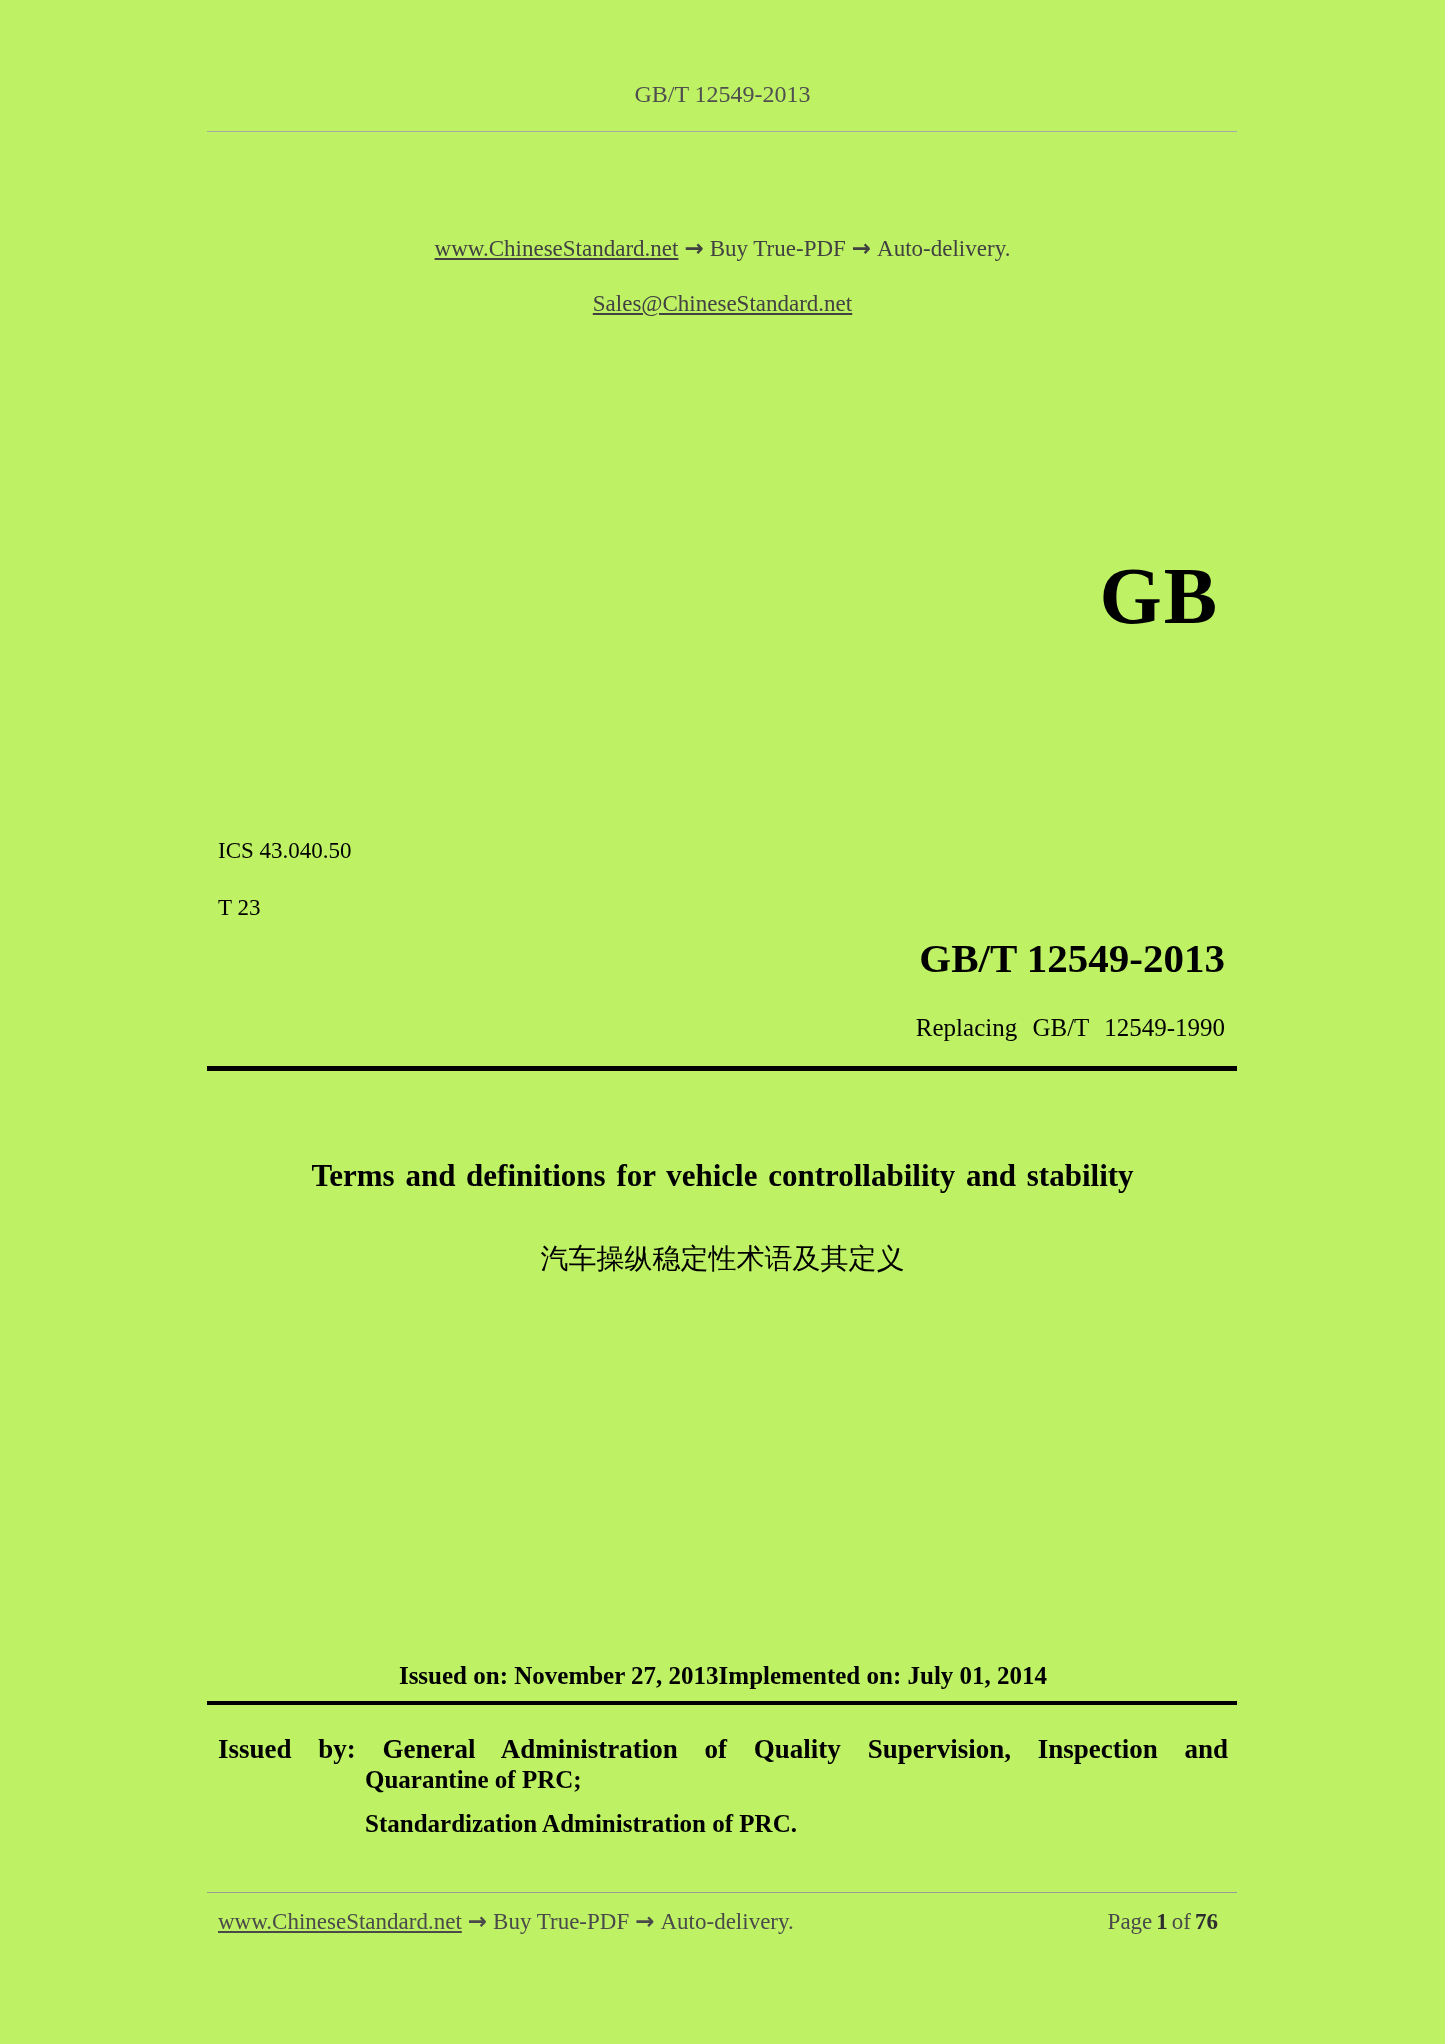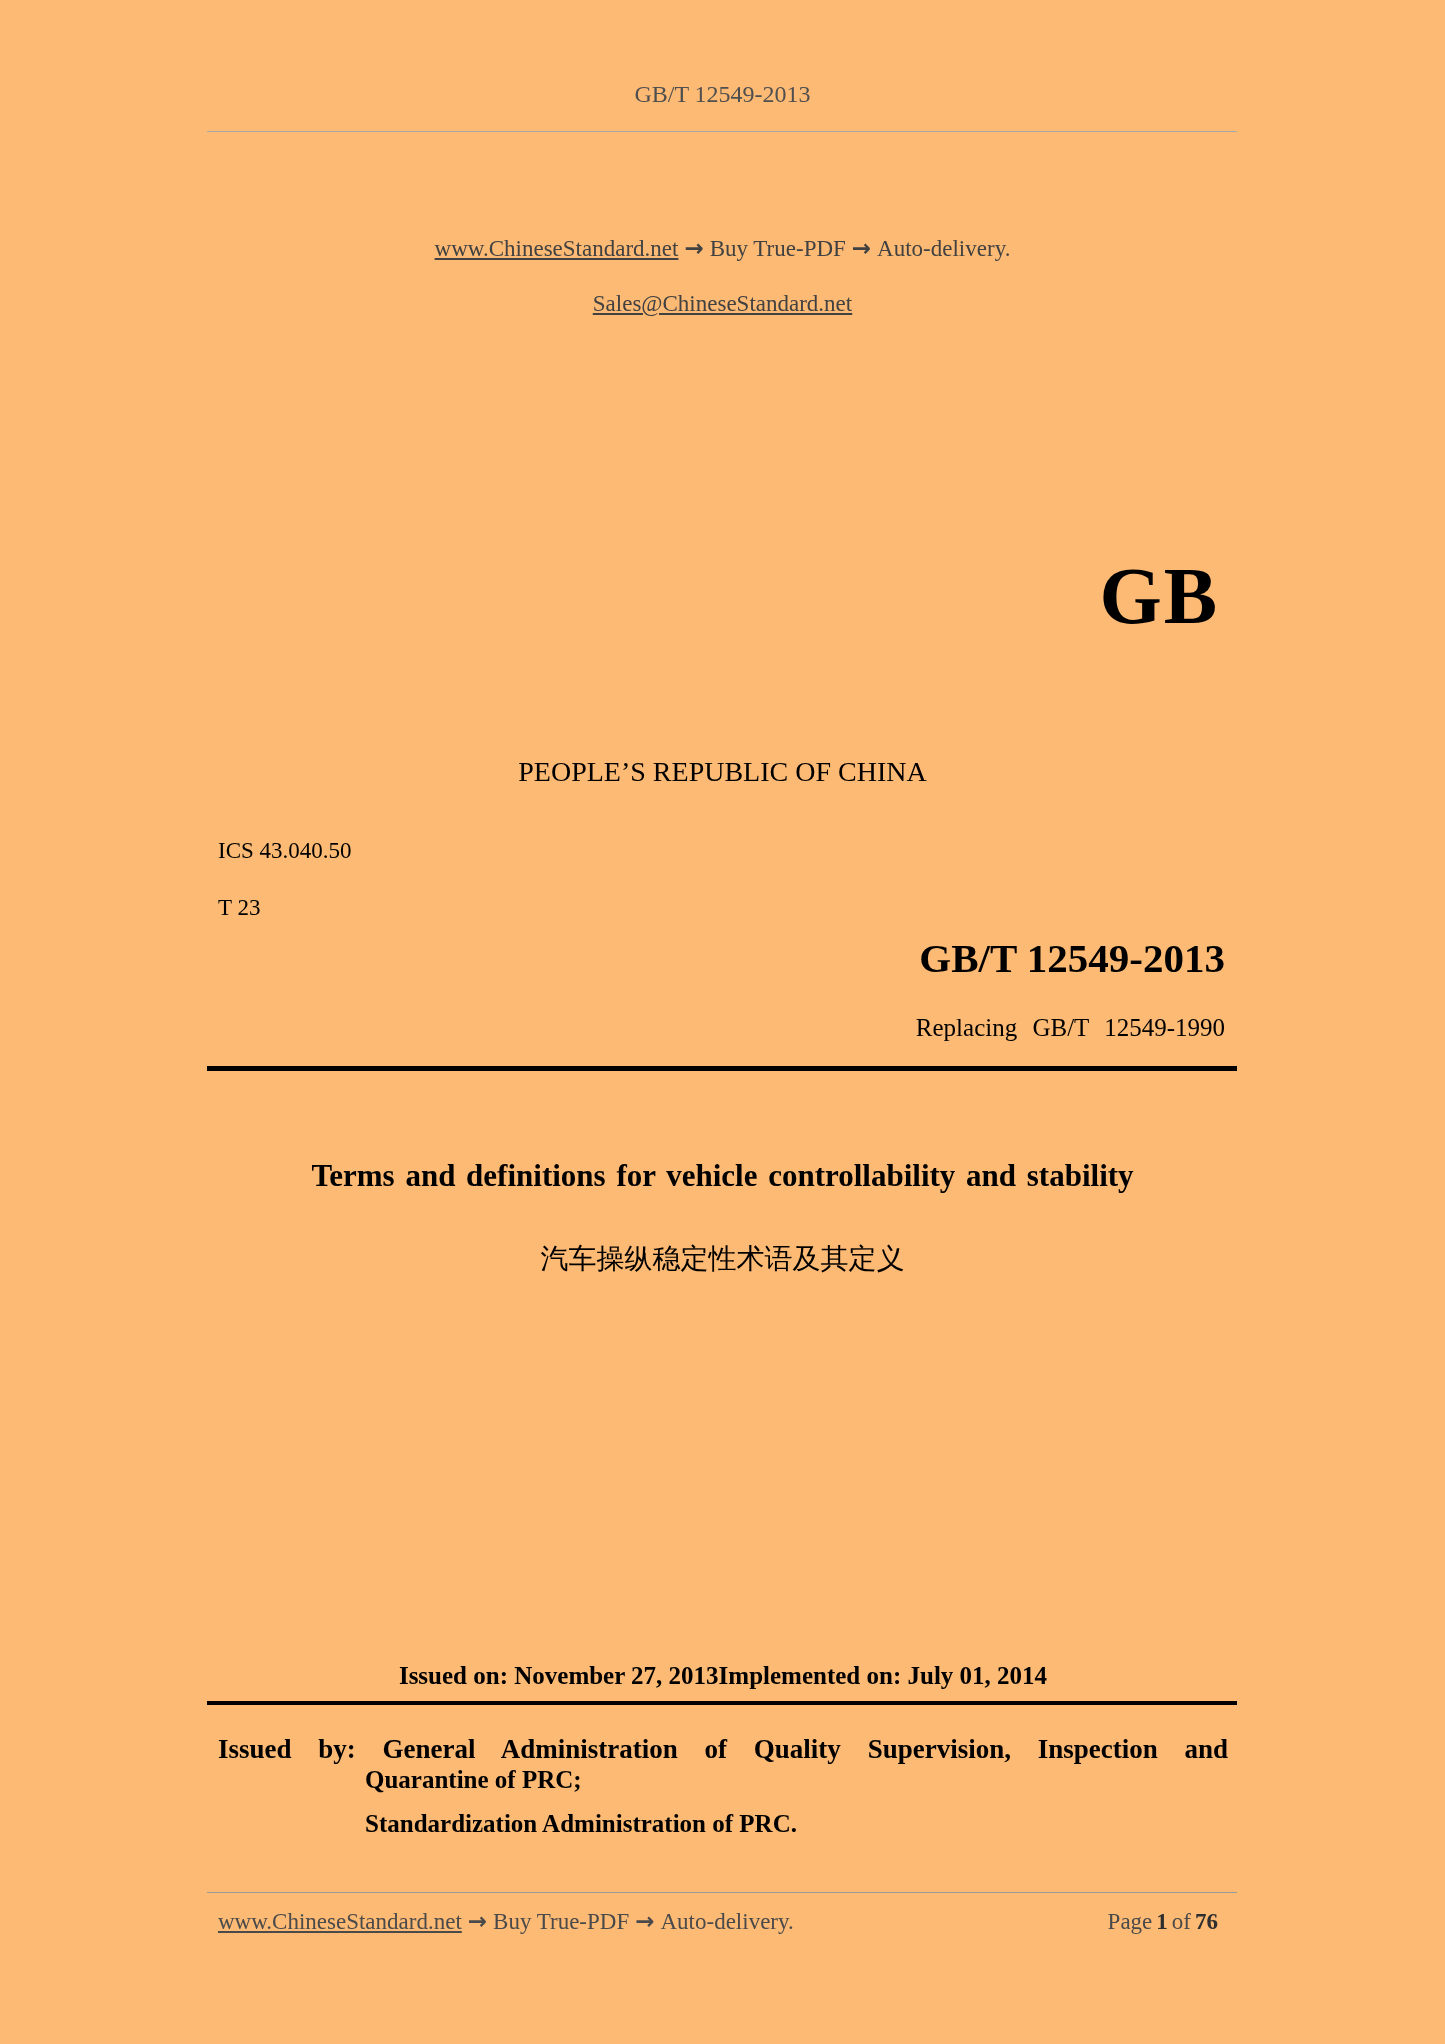--- a/index.html
+++ b/index.html
@@ -1,20 +1,20 @@
 <!DOCTYPE html>
 <html><head>
 <meta charset="utf-8">
 <style>
   html, body { margin: 0; padding: 0; background: #ffffff; }
   .page {
     position: relative;
     width: 1445px;
     height: 2044px;
-    background: #fdba74;
+    background: #bef264;
     font-family: "Liberation Serif", "DejaVu Serif", serif;
     color: #000;
     overflow: hidden;
   }
   .abs { position: absolute; }
   .centered { left: 0; width: 1445px; text-align: center; }
   .content { left: 210px; width: 1020px; }
 
   
   .hdr-text { top: 80px; font-size: 24px; line-height: 1.2; color: #4f4f4f; }
@@ -75,21 +75,20 @@
 
   <div class="abs centered intro-line intro-2">
     <span class="link">www.ChineseStandard.net</span><span class="arrow">→</span><span>Buy True-PDF</span><span class="arrow">→</span><span>Auto-delivery.</span>
   </div>
   <div class="abs centered intro-line intro-3">
     <span class="link">Sales@ChineseStandard.net</span>
   </div>
 
   <div class="abs gb-emblem">GB</div>
 
-  <div class="abs centered nat-2">PEOPLE’S REPUBLIC OF CHINA</div>
 
   <div class="abs ics">ICS 43.040.50</div>
   <div class="abs tcls">T 23</div>
 
   <div class="abs std-num">GB/T 12549-2013</div>
   <div class="abs replacing">Replacing GB/T 12549-1990</div>
   <div class="abs rule-thick-1"></div>
 
   <div class="abs centered title-zh">汽车操纵稳定性术语及其定义</div>
   <div class="abs centered title-en">Terms and definitions for vehicle controllability and stability</div>

